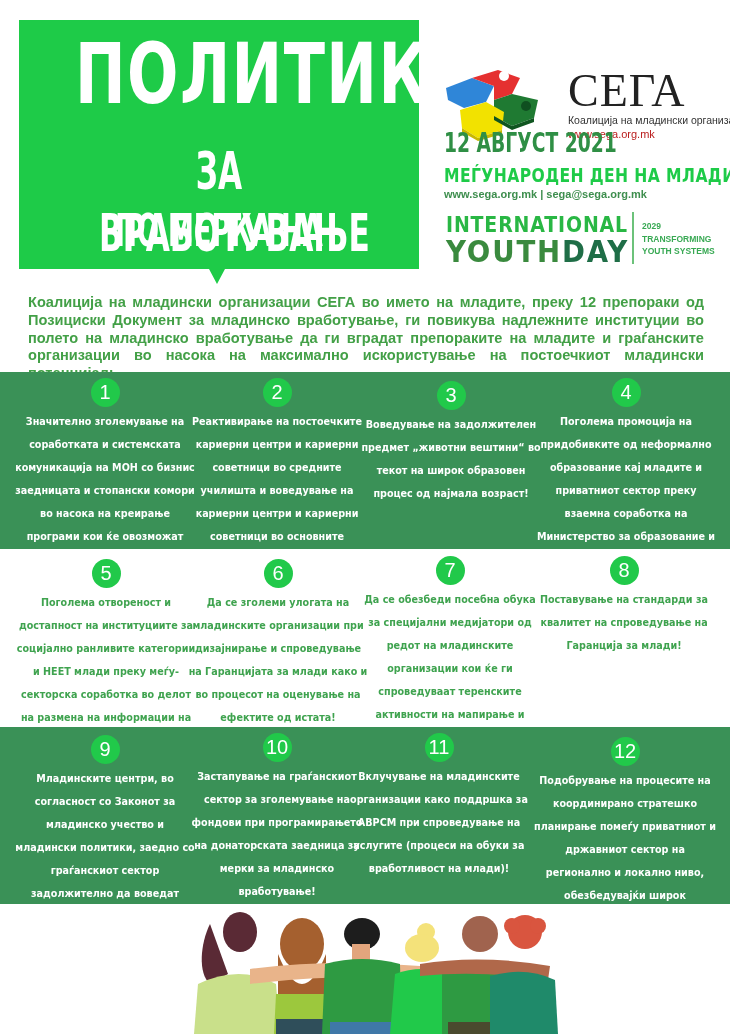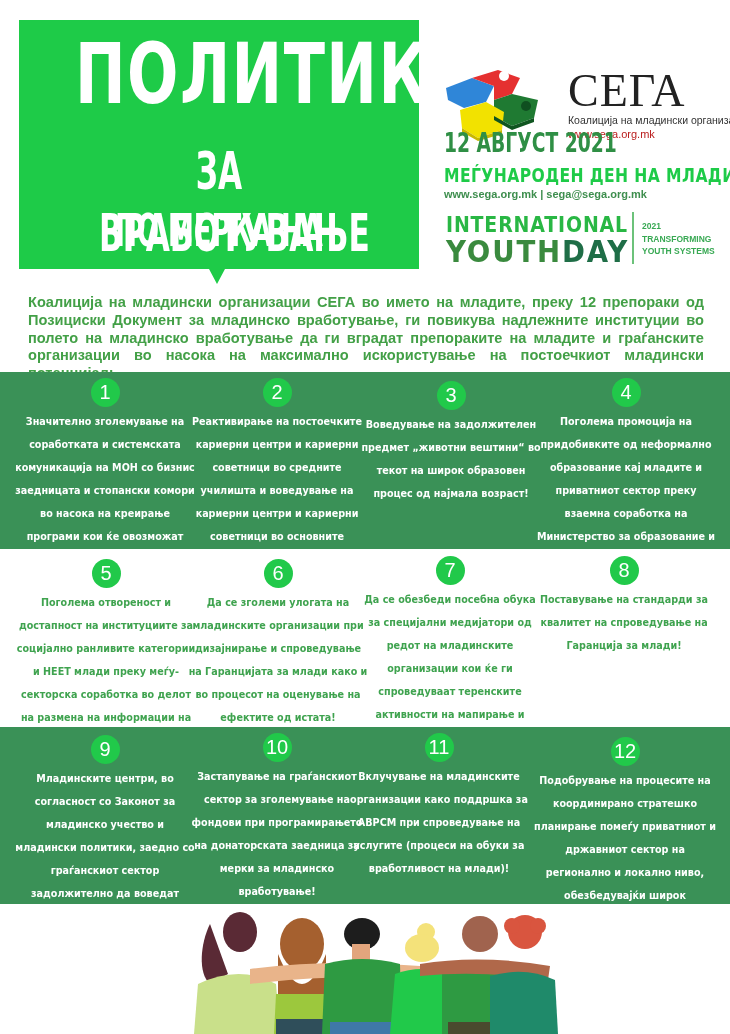--- a/index.html
+++ b/index.html
@@ -99,21 +99,21 @@
 <div class="iyd-mk">МЕЃУНАРОДЕН ДЕН НА МЛАДИ</div>
 <div class="contact">www.sega.org.mk | sega@sega.org.mk</div>
 
 <div class="iyd">
   <div class="iyd-l1">INTERNATIONAL</div>
   <div class="iyd-l2">
     <span>YOUTH</span><span class="dark">DAY</span>
   </div>
   <div class="iyd-div"></div>
   <div class="iyd-right">
-    <div>2021</div>
+    <div>2029</div>
     <div>TRANSFORMING</div>
     <div>YOUTH SYSTEMS</div>
   </div>
 </div>
 
 <div class="intro">Коалиција на младински организации СЕГА во името на младите, преку 12 препораки од Позициски Документ за младинско вработување, ги повикува надлежните институции во полето на младинско вработување да ги вградат препораките на младите и граѓанските организации во насока на максимално искористување на постоечкиот младински потенцијал:</div>
 
 <div class="band green b1">
   <div class="item" style="left:14px; top:6px;">
     <div class="num">1</div>

